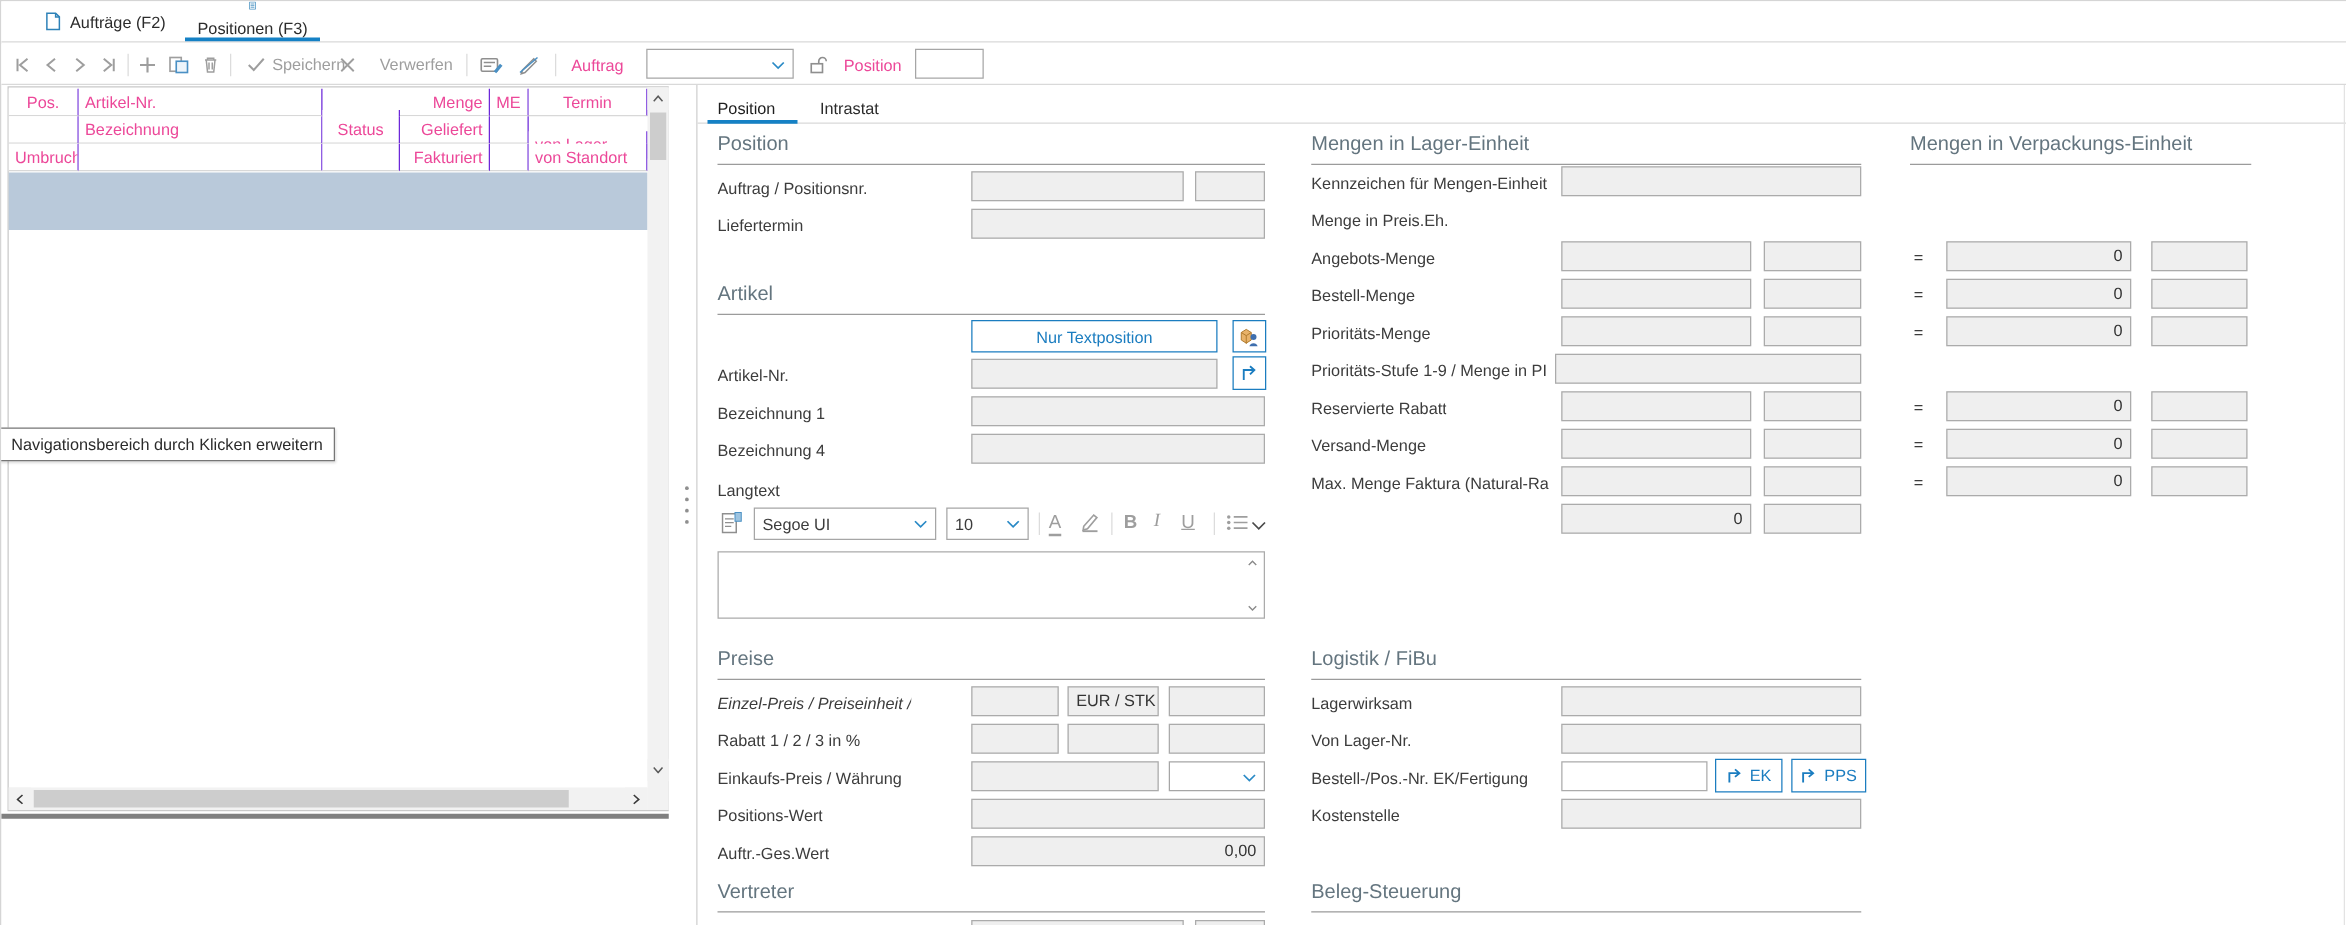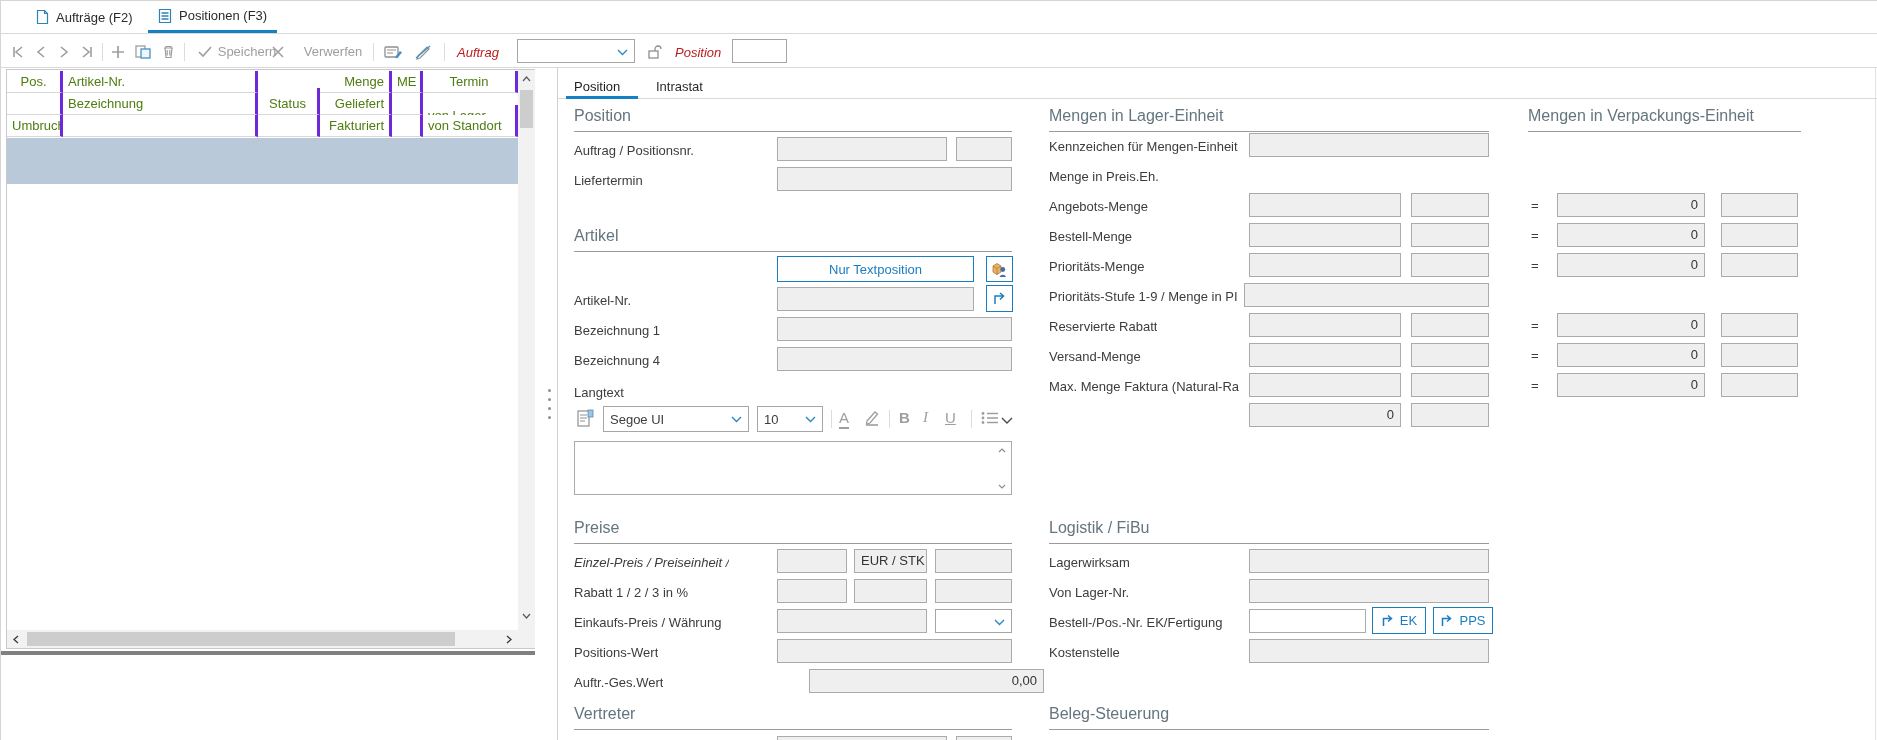--- a/index.html
+++ b/index.html
@@ -12,27 +12,27 @@
   }
   .abs { position:absolute; }
   
   .tabbar { position:absolute; left:0; top:0; width:1877px; height:33px; background:#fff; border-bottom:1px solid #d9d9d9; }
   .toptab { position:absolute; top:0; height:32px; display:flex; align-items:center; gap:7px; padding:0 10px; cursor:default; color:#2b2b2b; }
   .toptab.active { border-bottom:3px solid #1581c5; }
   
   .toolbar { position:absolute; left:0; top:34px; width:1877px; height:33px; background:#fff; border-bottom:1px solid #d9d9d9; }
   .tbtn { position:absolute; top:4px; height:25px; display:flex; align-items:center; justify-content:center; color:#9e9e9e; }
   .tsep { position:absolute; top:8px; width:1px; height:18px; background:#dcdcdc; }
-  .tlabel { position:absolute; top:10px; color:#b91c1c;font-style:italic; }
+  .tlabel { position:absolute; top:10px; color:#ec4899; }
   .combo { position:absolute; background:#fff; border:1px solid #a6a6a6; height:24px; display:flex; align-items:center; padding:0 6px; }
   .combo svg { position:absolute; right:6px; top:9px; }
   .tinput { position:absolute; background:#fff; border:1px solid #a6a6a6; height:24px; width:55px; font-family:inherit; font-size:13px; padding:0 4px; }
   
   .navpanel { position:absolute; left:5px; top:68px; width:529px; height:580px; border:1px solid #c9c9c9; background:#fff; }
-  .th { position:absolute; border-right:3px solid #6d28d9; border-bottom:1px solid #d8d8d8; height:22px; line-height:21px; padding:0 5px; color:#4d7c0f; background:#fff; overflow:hidden; white-space:nowrap; }
+  .th { position:absolute; border-right:1px solid #6d28d9; border-bottom:1px solid #d8d8d8; height:22px; line-height:21px; padding:0 5px; color:#ec4899; background:#fff; overflow:hidden; white-space:nowrap; }
   .th.c { text-align:center; } .th.r { text-align:right; }
   .selrow { position:absolute; background:#b9c9da; }
   .tooltip { position:absolute; left:-2px; top:341px; background:#fff; border:1px solid #767676; padding:5px 9px; white-space:nowrap; color:#2b2b2b; z-index:30; box-shadow:1px 1px 2px rgba(0,0,0,.15); }
   
   .sb-track { position:absolute; background:#f2f2f2; }
   .sb-thumb { position:absolute; background:#cdcdcd; }
   .sb-arrow { position:absolute; display:flex; align-items:center; justify-content:center; background:#f2f2f2; color:#5a5a5a; }
   .splitter { position:absolute; left:0; top:650px; width:534px; height:4px; background:#808080; }
   .handle-dots { position:absolute; left:545px; top:388px; width:7px; height:30px; display:flex; flex-direction:column; align-items:center; justify-content:space-between; }
   .handle-dots i { width:3px; height:3px; background:#8f8f8f; border-radius:50%; }
@@ -61,21 +61,21 @@
 <div id="root">
 
   <div class="tabbar">
     <div class="toptab" style="left:25px;">
       <svg width="13" height="16" viewBox="0 0 13 16">
           <path d="M1.5 1.5 h7 l3 3 v10 h-10 z" fill="#fff" stroke="#2e82b8" stroke-width="1.2"></path>
           <path d="M8.5 1.5 v3 h3" fill="none" stroke="#2e82b8" stroke-width="1.2"></path>
         </svg>
       <span>Aufträge (F2)</span>
     </div>
-    <div class="toptab active" style="left:147px;">
+    <div class="toptab active" style="left:147px;flex-direction:column;">
       <svg width="14" height="16" viewBox="0 0 14 16">
           <path d="M1.5 1.5 h11 v13 h-11 z" fill="#fff" stroke="#2e82b8" stroke-width="1.2"></path>
           <path d="M3.5 5 h7 M3.5 8 h7 M3.5 11 h7" stroke="#2e82b8" stroke-width="1.3"></path>
         </svg>
       <span>Positionen (F3)</span>
     </div>
   </div>
 
   <div class="toolbar">
     <div class="tbtn" style="left:8px;width:18px;">
@@ -205,20 +205,23 @@
         </svg>
     </div>
     <div class="sb-thumb" style="left:20px;top:562px;width:428px;height:14px;"></div>
     <div class="sb-arrow" style="left:493px;top:560px;width:18px;height:18px;">
       <svg width="6" height="9" viewBox="0 0 6 9">
           <path d="M1 1 L5 4.5 L1 8" fill="none" stroke="#3a3a3a" stroke-width="1.3"></path>
         </svg>
     </div>
   </div>
 
+  <div class="tooltip">
+    <span>Navigationsbereich durch Klicken erweitern</span>
+  </div>
 
   <div class="splitter"></div>
   <div class="handle-dots">
       <i></i>
       <i></i>
       <i></i>
       <i></i>
     </div>
   <div class="mainborder"></div>
 
@@ -349,21 +352,21 @@
   <div class="combo" style="left:934px;top:608px;width:77px;">
     <svg width="11" height="7" viewBox="0 0 11 7">
         <path d="M1 1 L5.5 5.5 L10 1" fill="none" stroke="#2a8ac6" stroke-width="1.4"></path>
       </svg>
   </div>
 
   <div class="lbl" style="left:573px;top:644px;">Positions-Wert</div>
   <div class="field" style="left:776px;top:638px;width:235px;"></div>
 
   <div class="lbl" style="left:573px;top:674px;">Auftr.-Ges.Wert</div>
-  <div class="field r" style="left:808px;top:668px;width:235px;">0,00</div>
+  <div class="field r" style="left:776px;top:668px;width:235px;">0,00</div>
 
   <div class="sec-h" style="left:573px;top:704px;">Vertreter</div>
   <div class="sec-line" style="left:573px;top:728px;width:438px;"></div>
   <div class="cut-field" style="left:776px;top:735px;width:170px;"></div>
   <div class="cut-field" style="left:955px;top:735px;width:56px;"></div>
 
   <div class="sec-h" style="left:1048px;top:106px;">Mengen in Lager-Einheit</div>
   <div class="sec-line" style="left:1048px;top:130px;width:440px;"></div>
 
   <div class="lbl" style="left:1048px;top:138px;max-width:198px;">Kennzeichen für Mengen-Einheit</div>

